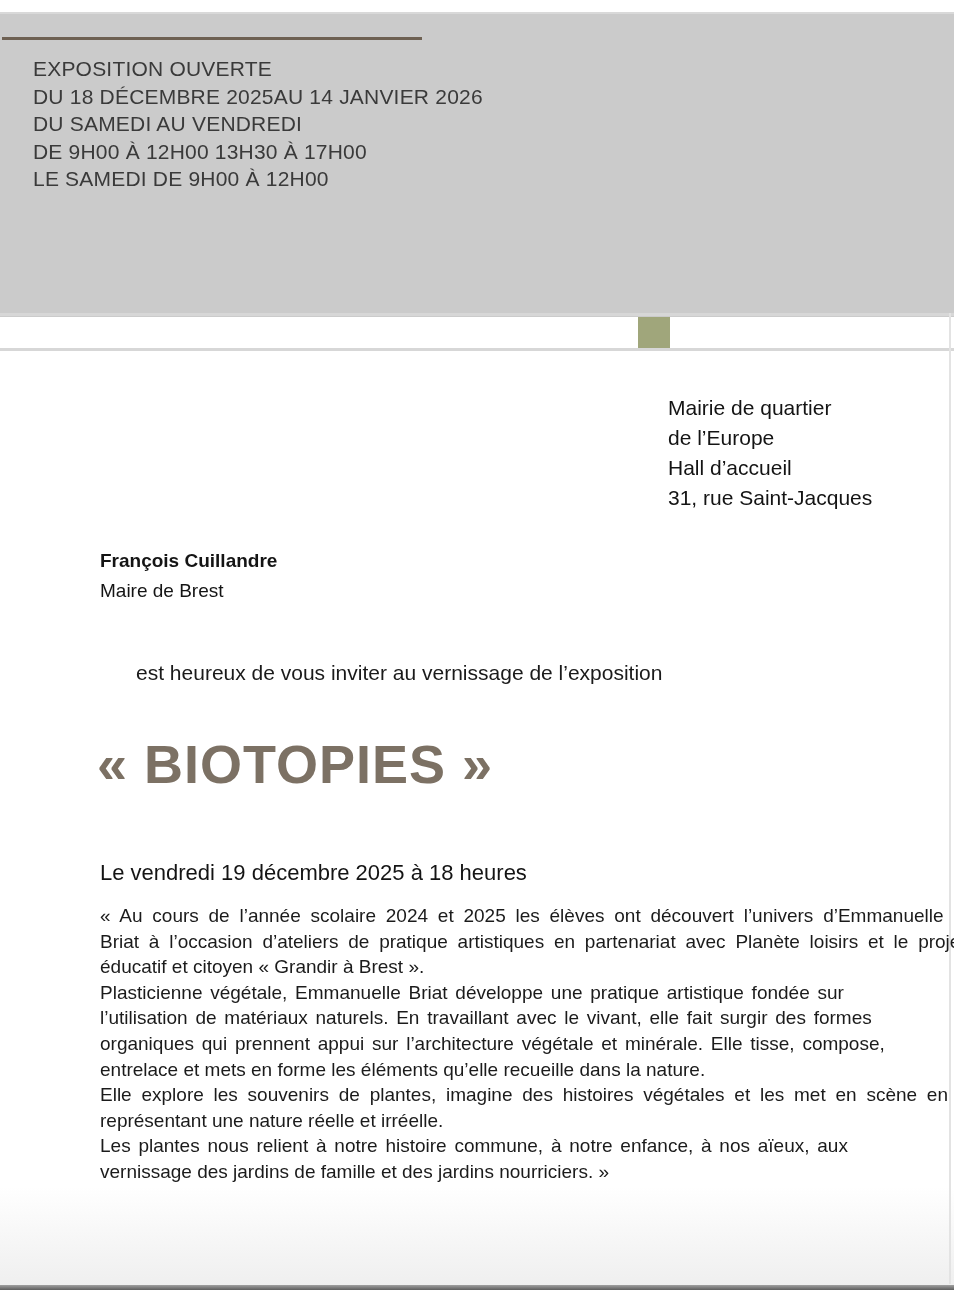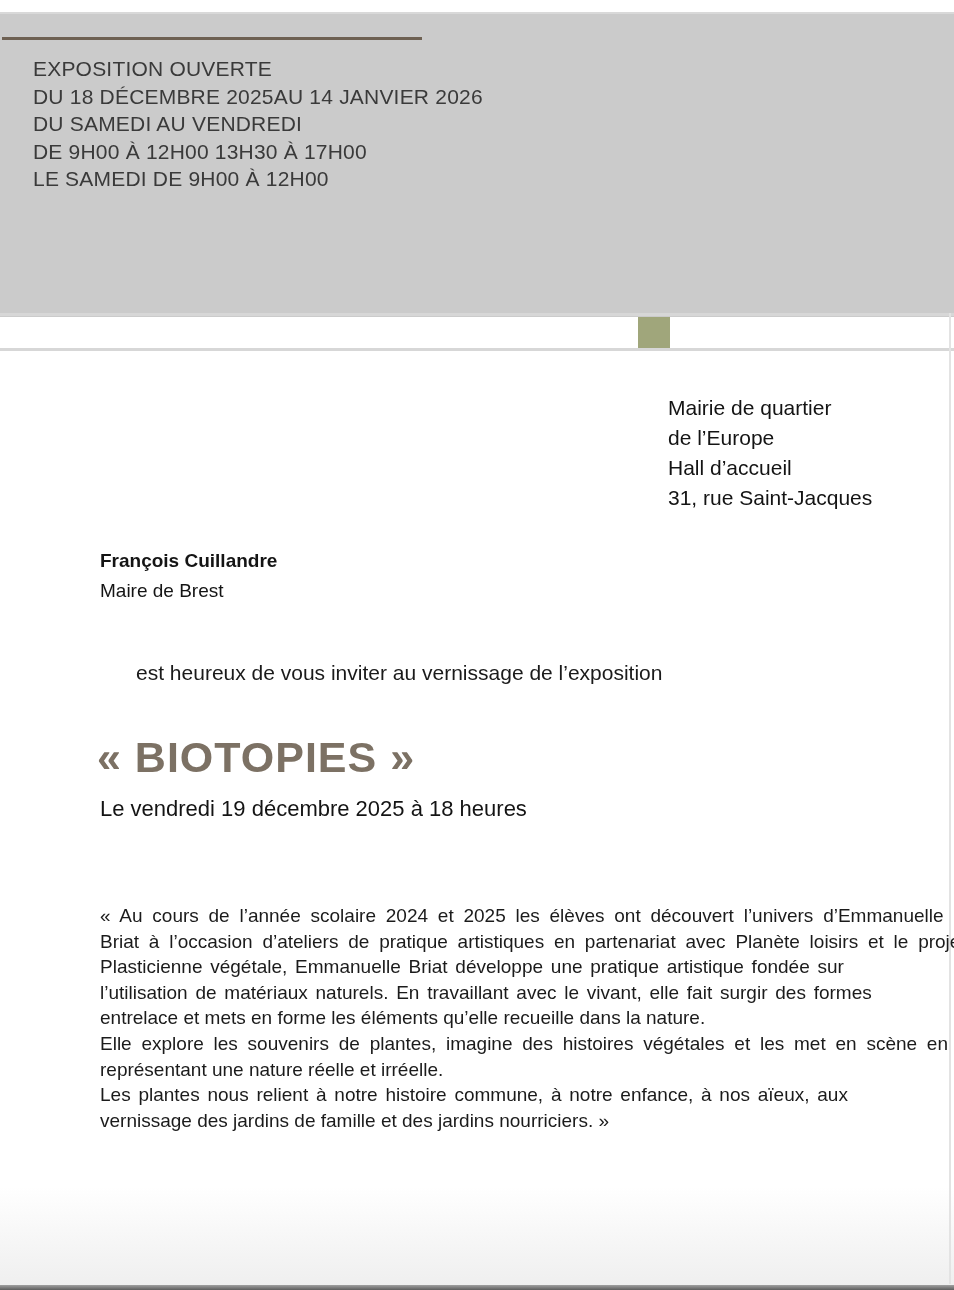--- a/index.html
+++ b/index.html
@@ -43,23 +43,23 @@
     font-size: 21px; line-height: 30px; color: #141414; margin-left: 28px;
   }
   .venue-block div { white-space: nowrap; }
   
   .sender-block { position: absolute; left: 100px; top: 546px; font-size: 19px; line-height: 30px; color: #141414; }
   .sender-name { font-weight: 700; }
   
   .intro-line { position: absolute; left: 96px; top: 661px; font-size: 21px; color: #1a1a1a; white-space: nowrap; margin-left: 40px; }
   .expo-title {
     position: absolute; left: 97px; top: 733px;
-    font-size: 43px; font-weight: 700; letter-spacing: 1px; color: #7c7164; white-space: nowrap;
+    font-size: 54px; font-weight: 700; letter-spacing: 1px; color: #7c7164; white-space: nowrap;
   }
-  .date-line { position: absolute; left: 100px; top: 796px; font-size: 22px; color: #141414; white-space: nowrap; }
+  .date-line { position: absolute; left: 100px; top: 860px; font-size: 22px; color: #141414; white-space: nowrap; }
   
   .quote-block {
     position: absolute; left: 100px; top: 903px; width: 830px;
     font-size: 19px; line-height: 25.6px; color: #1b1b1b;
   }
   .quote-block div { white-space: nowrap; }
   .ws-wide { word-spacing: 4.5px; }
   .ws-mid  { word-spacing: 2.5px; }
   
   .bottom-edge-bar {
@@ -102,22 +102,24 @@
 
   <div class="intro-line">est heureux de vous inviter au vernissage de l’exposition</div>
 
   <div class="expo-title">« BIOTOPIES »</div>
 
   <div class="date-line">Le vendredi 19 décembre 2025 à 18 heures</div>
 
   <div class="quote-block">
     <div class="ws-wide">« Au cours de l’année scolaire 2024 et 2025 les élèves ont découvert l’univers d’Emmanuelle</div>
     <div class="ws-wide">Briat à l’occasion d’ateliers de pratique artistiques en partenariat avec Planète loisirs et le projet</div>
+    <div>éducatif et citoyen « Grandir à Brest ».</div>
     <div class="ws-mid">Plasticienne végétale, Emmanuelle Briat développe une pratique artistique fondée sur</div>
     <div class="ws-mid">l’utilisation de matériaux naturels. En travaillant avec le vivant, elle fait surgir des formes</div>
+    <div class="ws-mid">organiques qui prennent appui sur l’architecture végétale et minérale. Elle tisse, compose,</div>
     <div>entrelace et mets en forme les éléments qu’elle recueille dans la nature.</div>
     <div class="ws-wide">Elle explore les souvenirs de plantes, imagine des histoires végétales et les met en scène en</div>
     <div>représentant une nature réelle et irréelle.</div>
     <div class="ws-mid">Les plantes nous relient à notre histoire commune, à notre enfance, à nos aïeux, aux</div>
     <div>vernissage des jardins de famille et des jardins nourriciers. »</div>
   </div>
 
   <div class="bottom-edge-bar"></div>
 
 </div>

